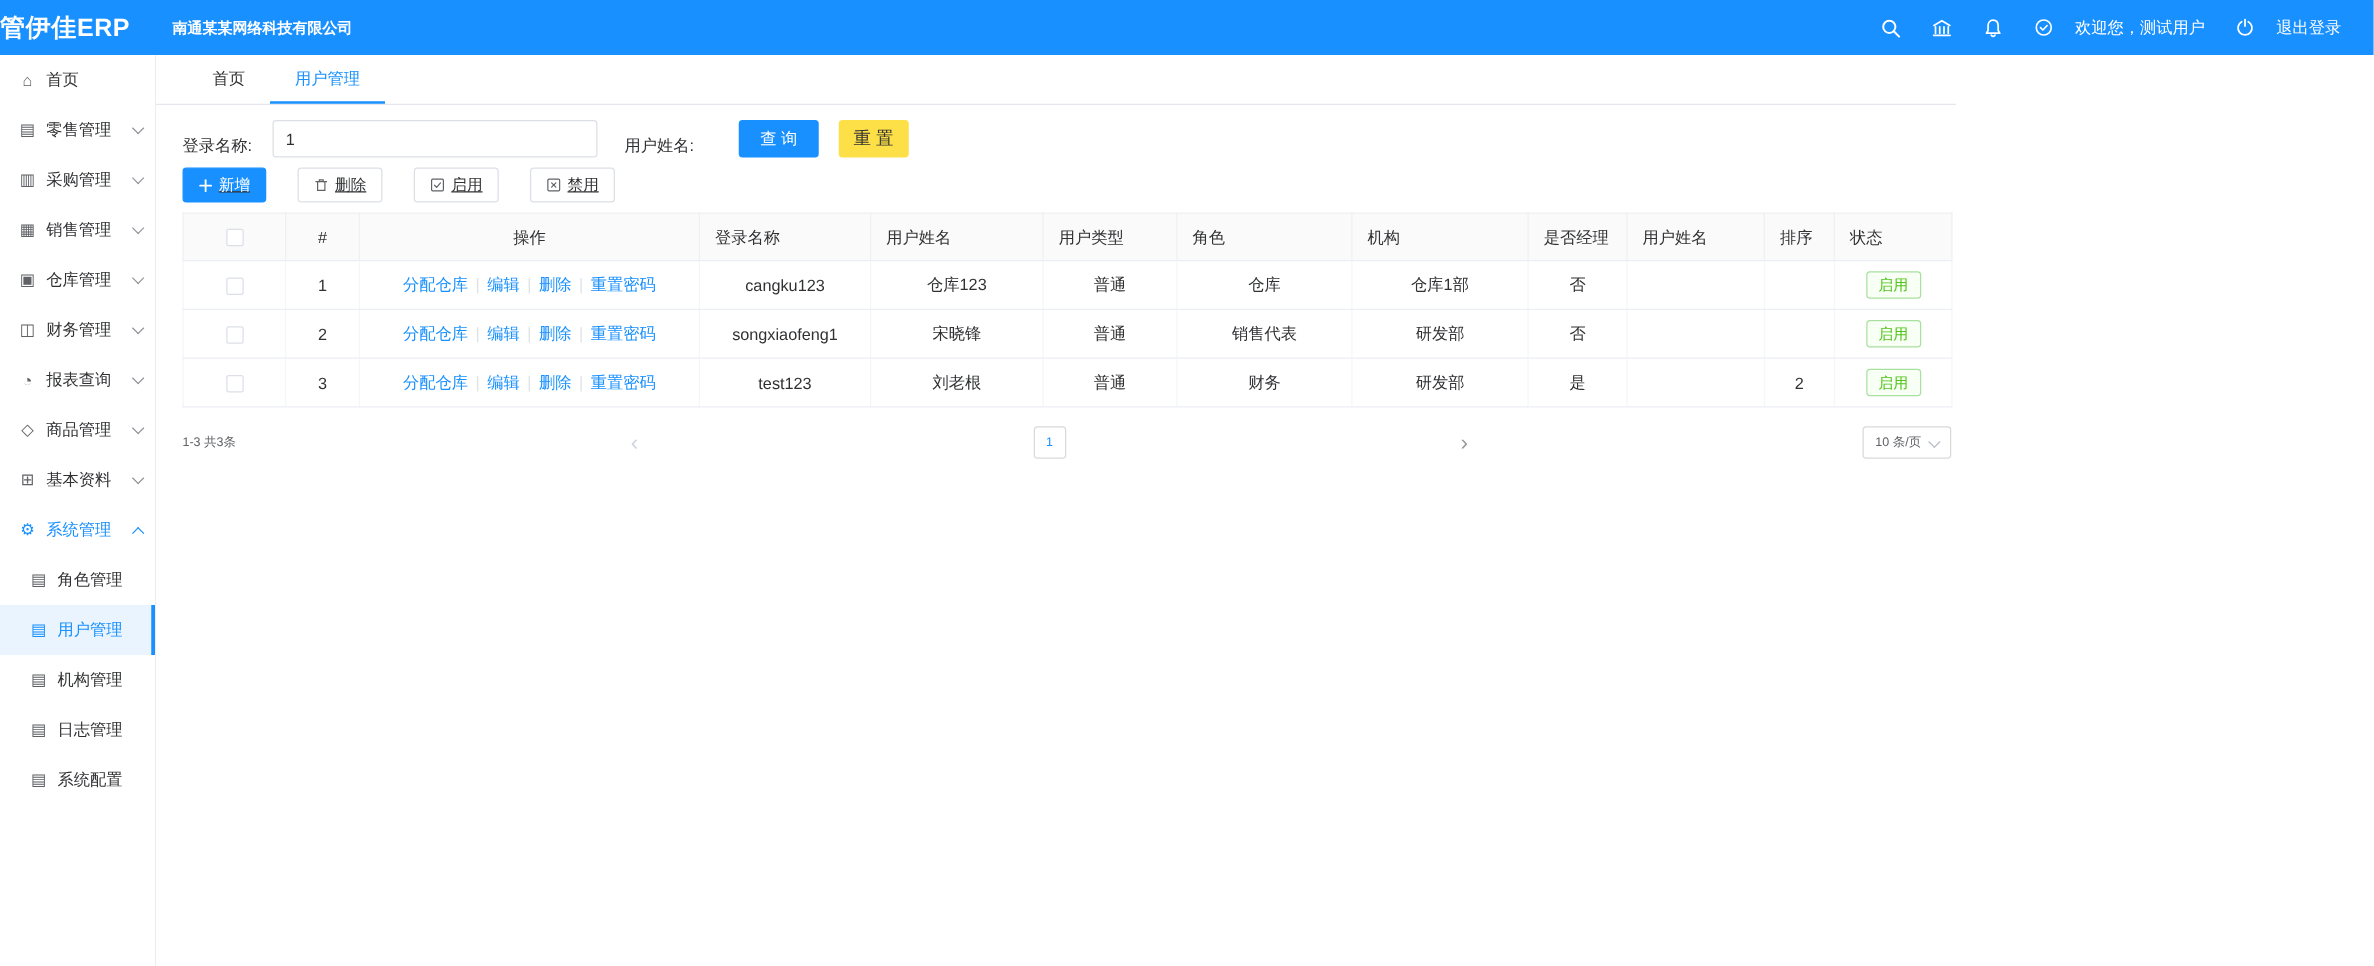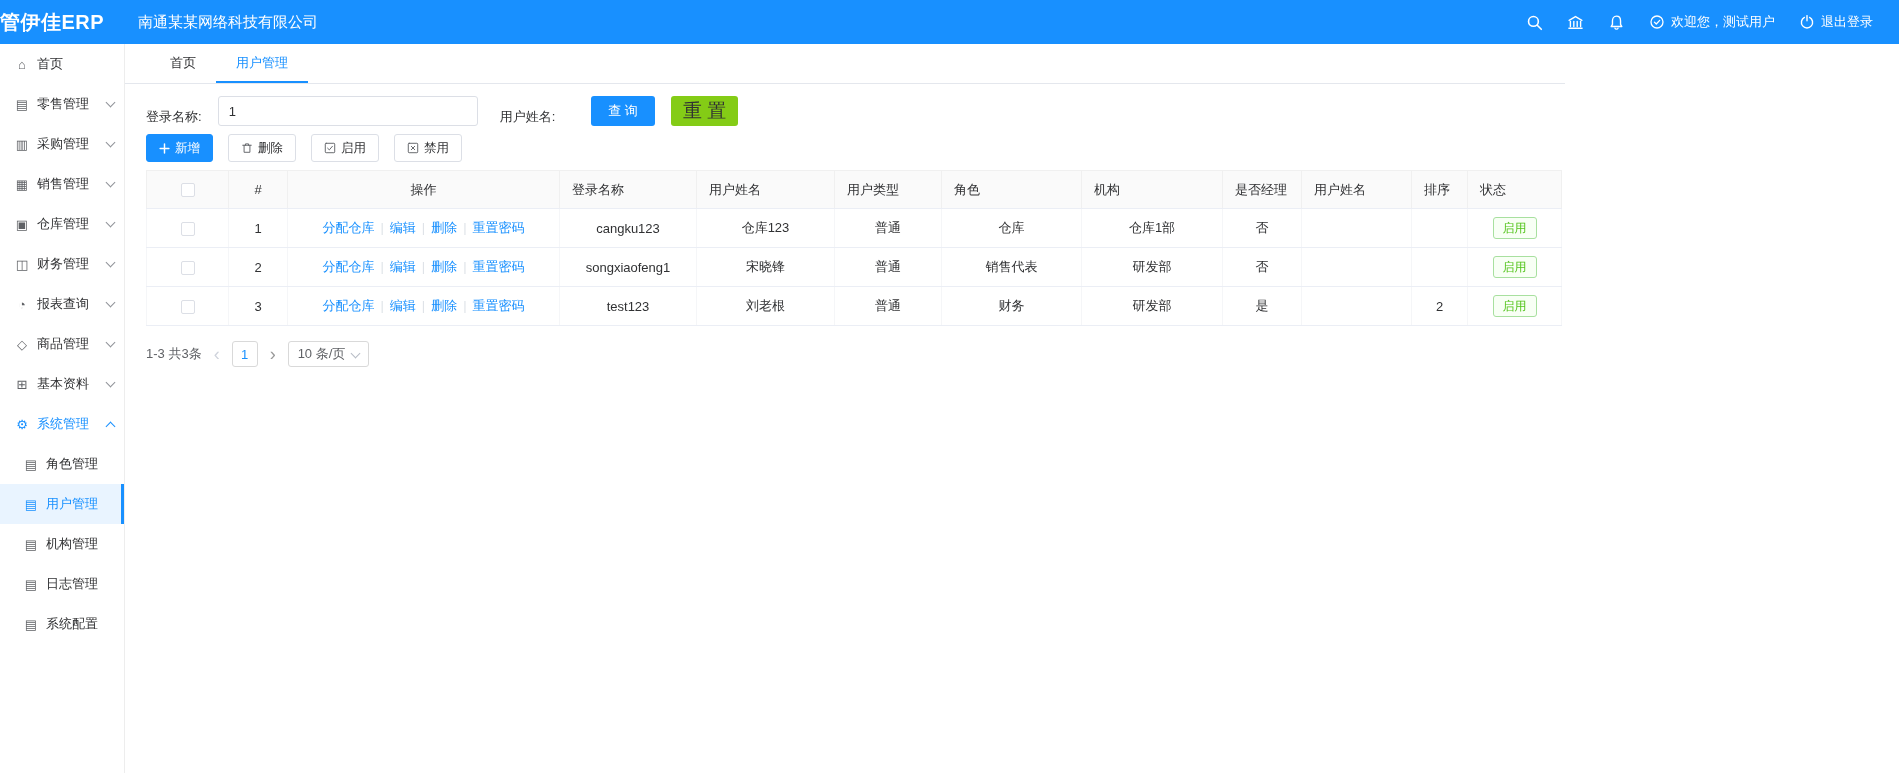--- a/index.html
+++ b/index.html
@@ -14,28 +14,28 @@
   
   .topbar {
     height: 44px; background: #1890ff; color: #fff;
     display: flex; align-items: center;
   }
   .logo {
     width: 125px; padding-left: 0;
     font-size: 20px; font-weight: bold; letter-spacing: .5px;
     white-space: nowrap;
   }
-  .company { font-size: 15px; font-weight: normal; margin-left: 13px; }
+  .company { font-size: 12px; font-weight: bold; margin-left: 13px; }
   .topbar-right {
     margin-left: auto; display: flex; align-items: center;
     gap: 24px; padding-right: 26px; font-size: 13px;
   }
   .hicon { display: flex; align-items: center; cursor: pointer; }
   .hicon svg { display: block; }
-  .hgroup { display: flex; align-items: center; gap: 6px; cursor: pointer; white-space: nowrap; text-align: center; }
+  .hgroup { display: flex; align-items: center; gap: 17px; cursor: pointer; white-space: nowrap; text-align: center; }
   
   .page-body { display: flex; height: 729px; }
   .sidebar { width: 125px; flex: 0 0 125px; border-right: 1px solid #ededed; background: #fff; }
   .side-item, .side-sub {
     height: 40px; display: flex; align-items: center;
     padding: 0 10px 0 14px; font-size: 13px; color: #303133; cursor: pointer;
   }
   .side-item .mi, .side-sub .mi {
     width: 16px; margin-right: 7px; font-size: 13px; color: #606266; text-align: center; flex: 0 0 16px;
   }
@@ -79,24 +79,24 @@
   }
   .finput::placeholder { color: #bfc4cc; }
   .btn-primary {
     height: 30px; padding: 0 17px; margin-left: 20px;
     background: #1890ff; color: #fff; border: none; border-radius: 3px;
     font-size: 13px; cursor: pointer; white-space: nowrap;
     font-family: inherit;
   }
   .btn-plain {
     height: 30px; padding: 0 12px; margin-left: 16px;
-    background: #84cc16; color: #303133; border: none; border-radius: 3px;
-    font-size: 19px; cursor: pointer; white-space: nowrap; font-family: inherit;
-  }
-  .toolbar { display: flex; gap: 15px; margin-top: 8px; }
+    background: #fde047; color: #303133; border: none; border-radius: 3px;
+    font-size: 14px; cursor: pointer; white-space: nowrap; font-family: inherit;
+  }
+  .toolbar { display: flex; gap: 25px; margin-top: 8px; text-decoration: underline; }
   .tbtn {
     height: 28px; display: inline-flex; align-items: center; gap: 5px;
     padding: 0 12px; border: 1px solid #dcdfe6; background: #fff;
     border-radius: 3px; font-size: 12.5px; color: #303133; cursor: pointer;
     font-family: inherit;
   }
   .tbtn.primary { background: #1890ff; border-color: #1890ff; color: #fff; }
   .tbtn svg { display: block; }
   
   table.grid {
@@ -125,22 +125,22 @@
   .link { color: #1890ff; cursor: pointer; text-decoration: none; }
   .sep { color: #dfe3e8; margin: 0 6px; }
   .sep::before { content: "|"; }
   .badge {
     display: inline-block; padding: 2px 9px;
     border: 1px solid #a8e09f; color: #52c41a; background: #f8fff5;
     border-radius: 3px; font-size: 12px; line-height: 16px; cursor: pointer;
   }
   
   .pagination {
-    width: 1415px; display: flex; justify-content: flex-start; align-items: center;
-    margin-top: 15px; gap: 8px; font-size: 13px; color: #606266;
+    width: 1415px; display: flex; justify-content: space-between; align-items: center;
+    margin-top: 15px; gap: 8px; font-size: 10px; color: #606266;
   }
   .pg-arrow { font-size: 18px; line-height: 1; color: #999; width: 14px; text-align: center; cursor: pointer; user-select: none; }
   .pg-arrow.disabled { color: #cfd3dc; cursor: default; }
   .pg-prev::before { content: "\2039"; }
   .pg-next::before { content: "\203A"; }
   .pg-num {
     min-width: 26px; height: 26px; border: 1px solid #d9d9d9; border-radius: 3px;
     display: flex; align-items: center; justify-content: center;
     color: #1890ff; background: #fff; cursor: pointer; padding: 0 4px;
   }

